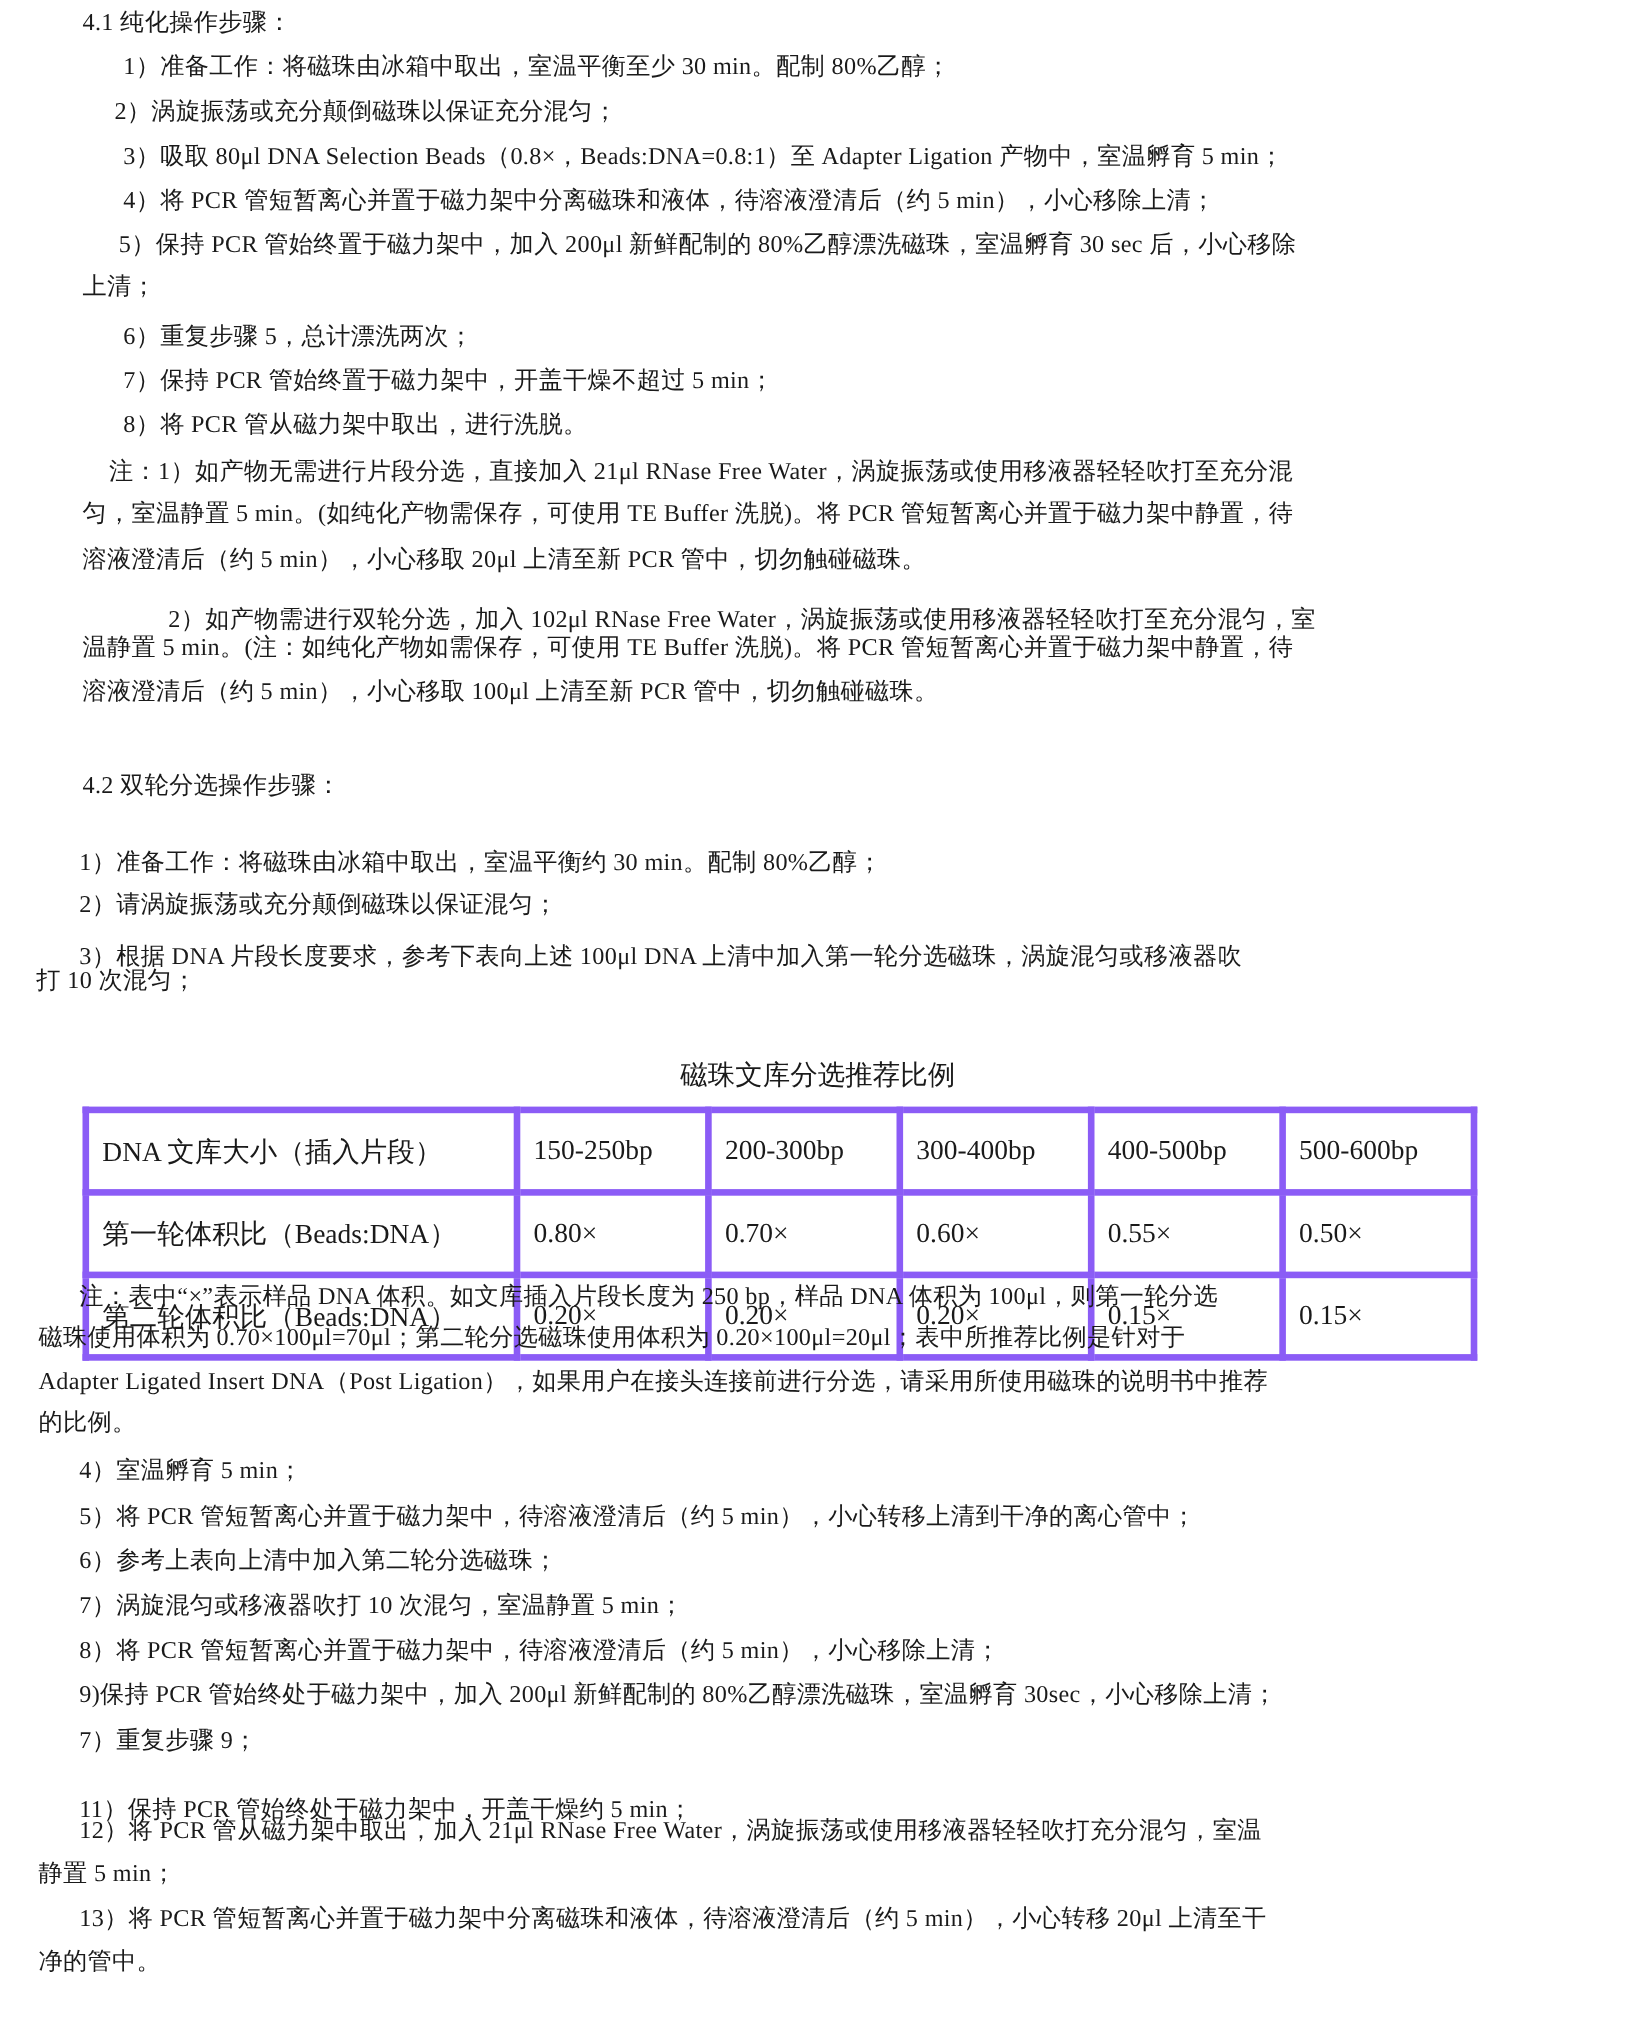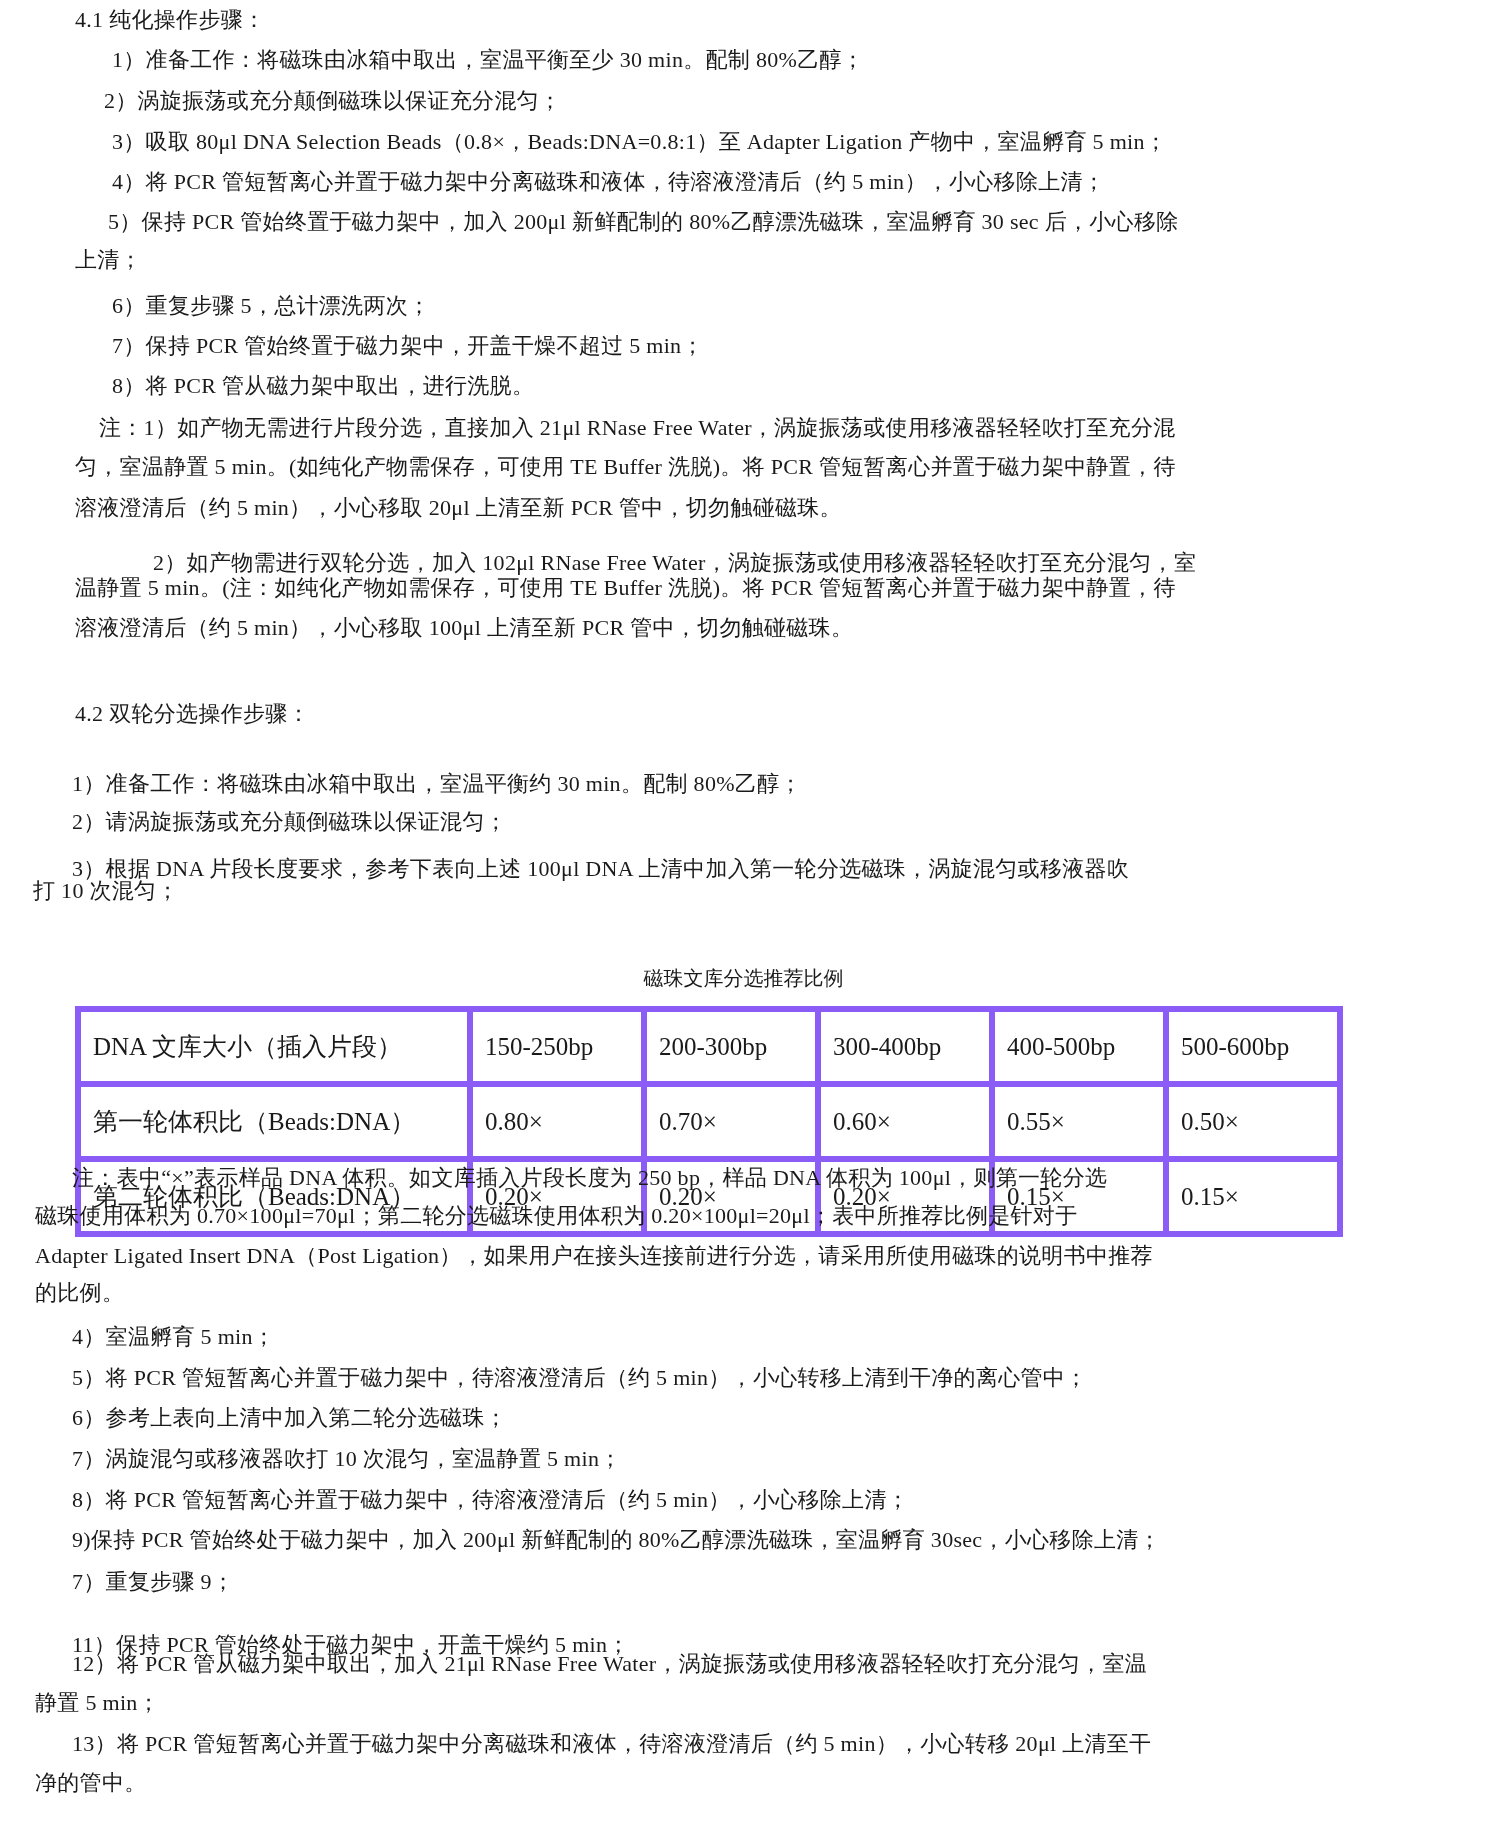--- a/index.html
+++ b/index.html
@@ -1,19 +1,19 @@
 <!DOCTYPE html>
 <html><head>
 <meta charset="utf-8">
 <style>
   html, body { margin:0; padding:0; background:#ffffff; }
   body { width:1487px; height:1841px; position:relative; overflow:hidden;
          font-family:"Liberation Serif","DejaVu Serif",serif; color:#1a1a1a; }
   .ln { position:absolute; white-space:nowrap; font-size:22px; line-height:30px; letter-spacing:0.3px; }
-  .caption { position:absolute; left:0; width:1487px; text-align:center; font-size:20px; line-height:30px; top:963px; }
+  .caption { position:absolute; left:0; width:1487px; text-align:center; font-size:25px; line-height:30px; top:963px; }
   table.ratio { position:absolute; left:75px; top:1006px; border-collapse:collapse; font-size:25px; }
   table.ratio td { border:6px solid #8b5cf6; height:45px; padding:12px 12px; white-space:nowrap; vertical-align:middle; }
   table.ratio td.h { width:362px; }
   table.ratio td.c { width:144px; }
 </style>
 </head>
 <body>
 
 <div class="ln" style="left:75px;top:5px;">4.1 纯化操作步骤：</div>
 <div class="ln" style="left:112px;top:45px;">1）准备工作：将磁珠由冰箱中取出，室温平衡至少 30 min。配制 80%乙醇；</div>

